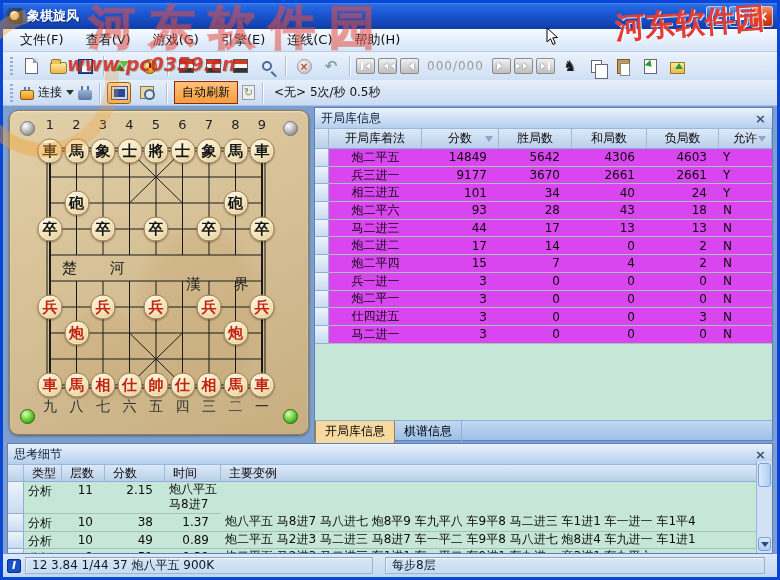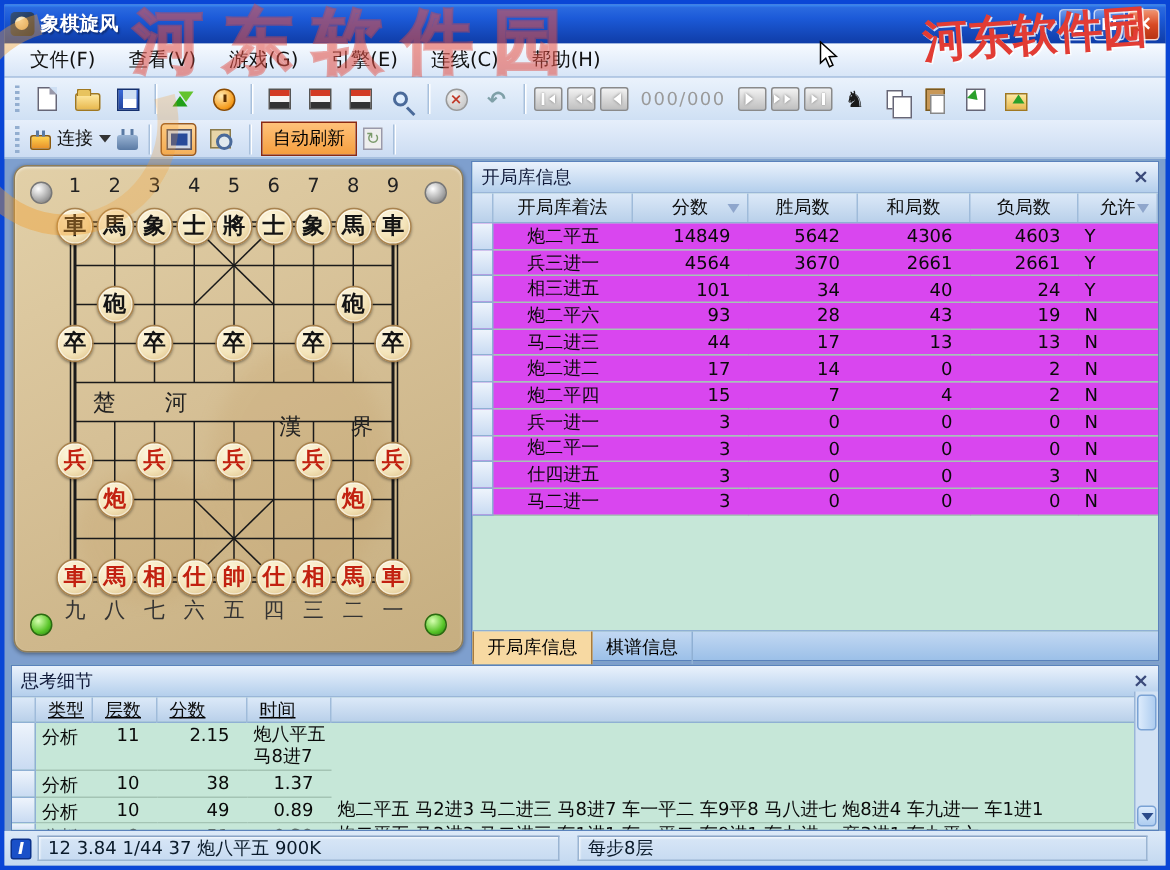--- a/index.html
+++ b/index.html
@@ -124,21 +124,21 @@
   .dcell.num { justify-content:flex-end; padding-right:12px; }
   .dcell.yn { padding-left:4px; }
   .tabbar { position:absolute; left:0; bottom:0; right:0; height:20px;
     background:linear-gradient(180deg,#c2d8f2,#9cc0e8); border-top:1px solid #8fb0d4; display:flex; align-items:flex-start; }
   .tab { font-size:12px; color:#000; padding:2px 9px 3px; border-right:1px solid #8fb0d4; }
   .tab.active { background:#f7d9a2; border:1px solid #a97c3c; border-top:none; }
 
   
   #analysis-panel { left:4px; top:440px; width:766px; height:111px; overflow:hidden; }
   .ag { grid-template-columns:16px 38px 43px 60px 56px 1fr; }
-  #analysis-panel .grid-hdr { height:17px;text-decoration:underline; }
+  #analysis-panel .grid-hdr { height:17px; }
   #analysis-panel .hcell { justify-content:flex-start; padding-left:8px; }
   .arow { background:#c6e7d8; display:grid; }
   .arow .dcell { align-items:flex-start; padding-top:1px;text-align:right; }
   .pv { font-size:12px; color:#0a0a0a; line-height:15px; white-space:normal; padding-left:4px; border-bottom:1px solid #a4c4b4; overflow:hidden; }
   .ascroll { position:absolute; right:0; top:17px; bottom:0; width:16px; background:#d2e2f4; border-left:1px solid #9ab6d8; }
   .athumb { position:absolute; left:1px; top:2px; width:13px; height:24px; border-radius:3px; background:linear-gradient(90deg,#dcebfc,#aecdf0); border:1px solid #7aa2d4; }
   .adown { position:absolute; left:1px; bottom:2px; width:13px; height:14px; border-radius:3px; background:linear-gradient(180deg,#dcebfc,#aecdf0); border:1px solid #7aa2d4; display:flex; align-items:center; justify-content:center; }
   .adown i { width:0; height:0; border:4px solid transparent; border-top:5px solid #2a4a8a; margin-top:4px; }
 
   
@@ -282,20 +282,21 @@
     <div class="tbtn pressed">
         <span class="ic-monitor"></span>
       </div>
     <div class="tbtn">
         <span class="ic-boardmag"></span>
       </div>
     <div class="tsep"></div>
     <button class="btn-refresh">自动刷新</button>
     <span class="ic-refresh"></span>
     <div class="tsep"></div>
+    <span class="speed-text">&lt;无&gt; 5次/秒  0.5秒</span>
   </div>
 
   <div class="board-panel" id="board">
     <div class="board-blob" style="left:130px;top:120px;width:120px;height:160px;"></div>
     <div class="board-blob" style="left:40px;top:200px;width:100px;height:90px;"></div>
     <svg id="grid" width="300" height="325" style="position:absolute;left:0;top:0;">
         <line x1="40" y1="40" x2="252" y2="40" stroke="#1a1a1a" stroke-width="1"></line>
         <line x1="40" y1="66" x2="252" y2="66" stroke="#1a1a1a" stroke-width="1"></line>
         <line x1="40" y1="92" x2="252" y2="92" stroke="#1a1a1a" stroke-width="1"></line>
         <line x1="40" y1="118" x2="252" y2="118" stroke="#1a1a1a" stroke-width="1"></line>
@@ -408,42 +409,42 @@
           <div class="dcell center">炮二平五</div>
           <div class="dcell num">14849</div>
           <div class="dcell num">5642</div>
           <div class="dcell num">4306</div>
           <div class="dcell num">4603</div>
           <div class="dcell yn">Y</div>
         </div>
         <div class="grid-row og">
           <div class="selcell"></div>
           <div class="dcell center">兵三进一</div>
-          <div class="dcell num">4564</div>
+          <div class="dcell num">9177</div>
           <div class="dcell num">3670</div>
           <div class="dcell num">2661</div>
           <div class="dcell num">2661</div>
           <div class="dcell yn">Y</div>
         </div>
         <div class="grid-row og">
           <div class="selcell"></div>
           <div class="dcell center">相三进五</div>
           <div class="dcell num">101</div>
           <div class="dcell num">34</div>
           <div class="dcell num">40</div>
           <div class="dcell num">24</div>
           <div class="dcell yn">Y</div>
         </div>
         <div class="grid-row og">
           <div class="selcell"></div>
           <div class="dcell center">炮二平六</div>
           <div class="dcell num">93</div>
           <div class="dcell num">28</div>
           <div class="dcell num">43</div>
-          <div class="dcell num">19</div>
+          <div class="dcell num">18</div>
           <div class="dcell yn">N</div>
         </div>
         <div class="grid-row og">
           <div class="selcell"></div>
           <div class="dcell center">马二进三</div>
           <div class="dcell num">44</div>
           <div class="dcell num">17</div>
           <div class="dcell num">13</div>
           <div class="dcell num">13</div>
           <div class="dcell yn">N</div>
@@ -513,35 +514,37 @@
     <div class="panel-hdr">
       <span>思考细节</span>
       <span class="panel-close">×</span>
     </div>
     <div class="grid-hdr ag" id="an-hdr" style="width:750px;">
         <div class="hcell"></div>
         <div class="hcell">类型</div>
         <div class="hcell">层数</div>
         <div class="hcell">分数</div>
         <div class="hcell">时间</div>
+        <div class="hcell">主要变例</div>
       </div>
     <div id="an-rows" style="width:750px;">
         <div class="arow ag" style="height: 32px; overflow: hidden;">
           <div class="selcell"></div>
           <div class="dcell" style="padding-left: 4px;">分析</div>
           <div class="dcell num">11</div>
           <div class="dcell num">2.15</div>
           <div class="pv">炮八平五 马8进7 马八进七 车1进1 车九平八 车1平6 炮二进二 卒7进1 炮二平五 士6进5 车一进一 车6进3</div>
         </div>
         <div class="arow ag" style="height: 18px; overflow: hidden;">
           <div class="selcell"></div>
           <div class="dcell" style="padding-left: 4px;">分析</div>
           <div class="dcell num">10</div>
           <div class="dcell num">38</div>
           <div class="dcell num">1.37</div>
+          <div class="pv">炮八平五 马8进7 马八进七 炮8平9 车九平八 车9平8 马二进三 车1进1 车一进一 车1平4</div>
         </div>
         <div class="arow ag" style="height: 17px; overflow: hidden;">
           <div class="selcell"></div>
           <div class="dcell" style="padding-left: 4px;">分析</div>
           <div class="dcell num">10</div>
           <div class="dcell num">49</div>
           <div class="dcell num">0.89</div>
           <div class="pv">炮二平五 马2进3 马二进三 马8进7 车一平二 车9平8 马八进七 炮8进4 车九进一 车1进1</div>
         </div>
         <div class="arow ag" style="height: 8px; overflow: hidden;">
@@ -562,18 +565,19 @@
   </div>
 
   <div class="statusbar">
     <div class="st-icon">I</div>
     <div class="st-sec s1">12 3.84 1/44 37 炮八平五 900K</div>
     <div class="st-sec s2">每步8层</div>
   </div>
 
   <div class="wm-big">河东软件园</div>
   <div class="wm-corner">河东软件园</div>
+  <div class="wm-url">www.pc0359.cn</div>
   <div class="wm-arc"></div>
 
   <svg class="cursor" width="14" height="20">
     <path d="M1,1 L1,15 L4.5,11.8 L7,17.5 L9.3,16.4 L6.8,10.8 L11.5,10.5 Z" fill="#fff" stroke="#000" stroke-width="1"></path>
   </svg>
 </div>
 
 </body></html>

